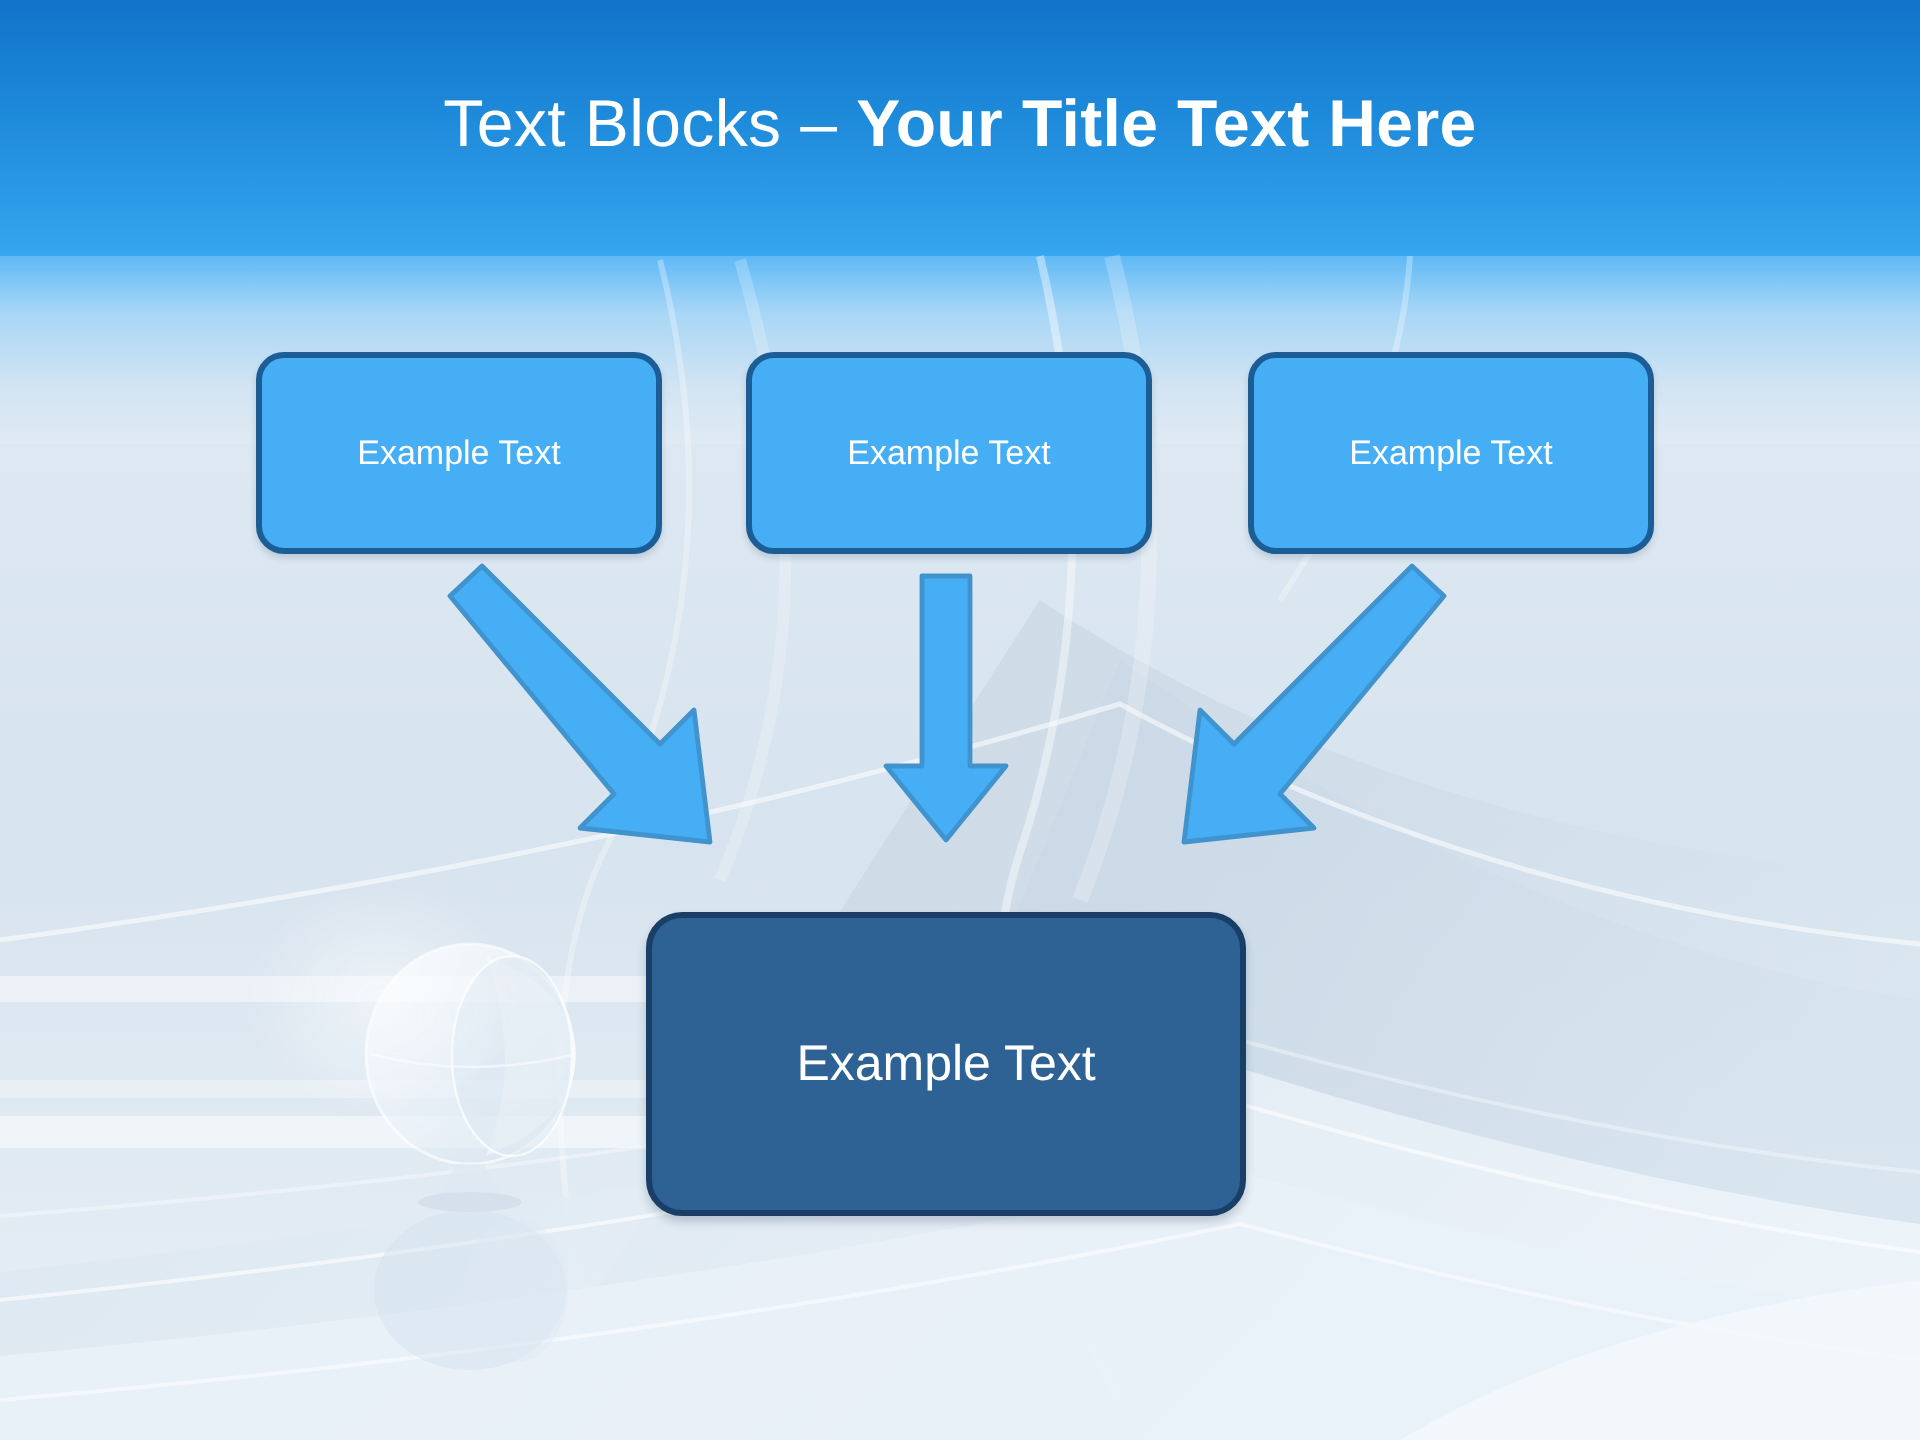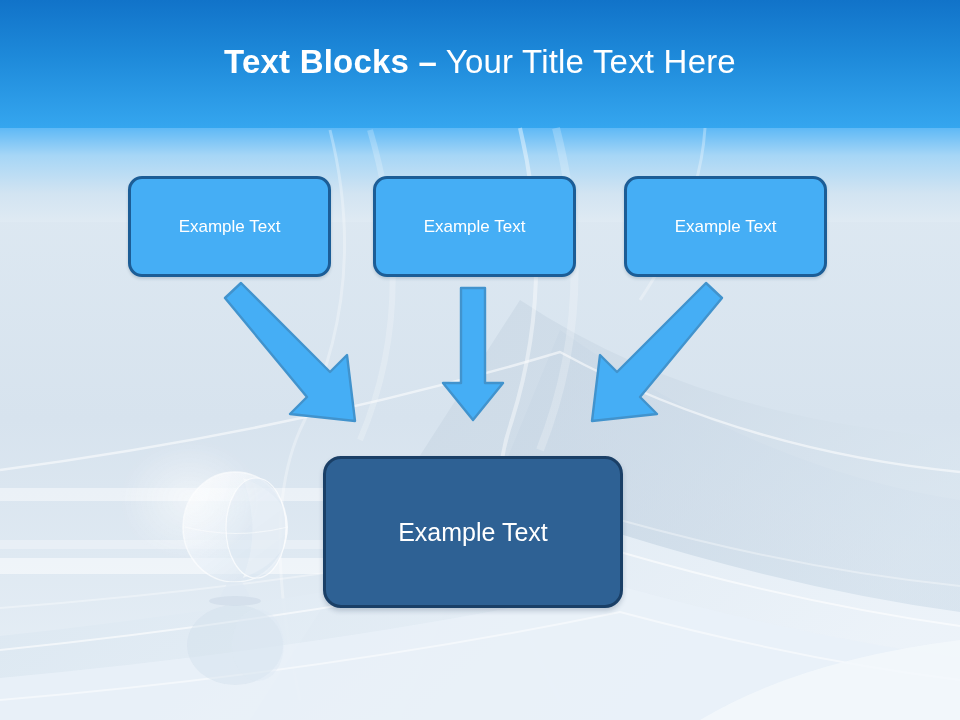--- a/index.html
+++ b/index.html
@@ -44,24 +44,24 @@
   }
   #title-text {
     font-size: 33px;
     color: #ffffff;
     letter-spacing: 0.2px;
     white-space: nowrap;
     line-height: 1;
     padding-bottom: 6px;
   }
   #title-text .strong {
+    font-weight: normal;
+  }
+  #title-text .light {
     font-weight: bold;
-  }
-  #title-text .light {
-    font-weight: normal;
   }
 
   
   .top-box {
     position: absolute;
     width: 203px;
     height: 101px;
     box-sizing: border-box;
     background: #45aef5;
     border: 3px solid #1c5d96;

